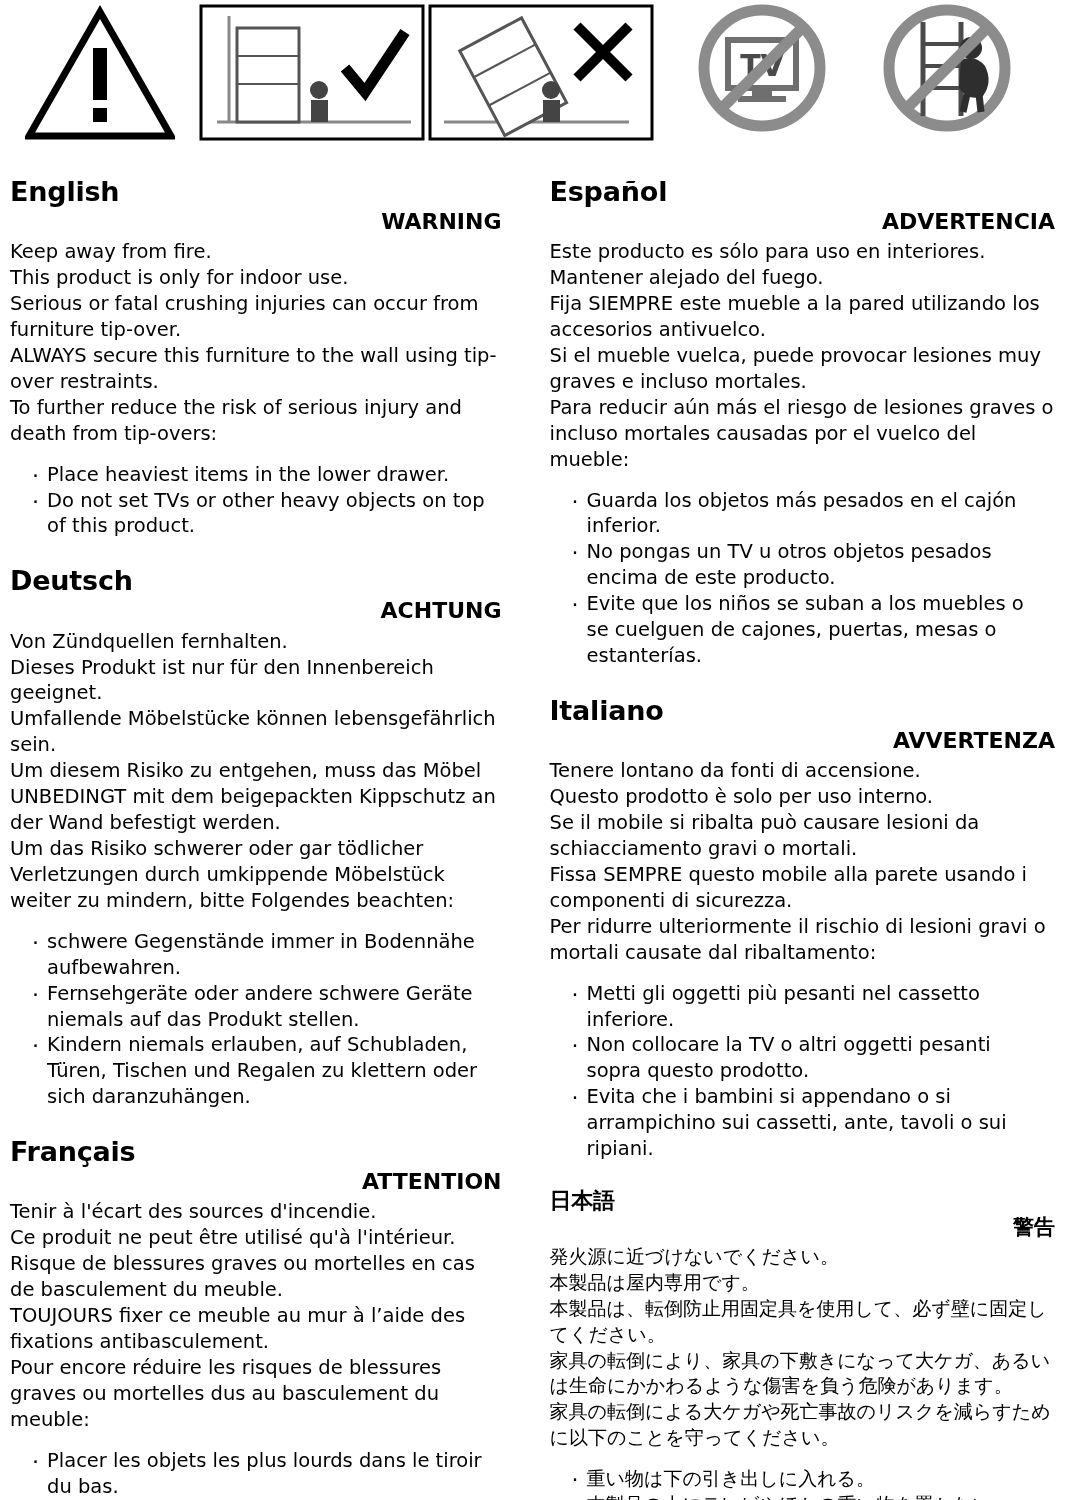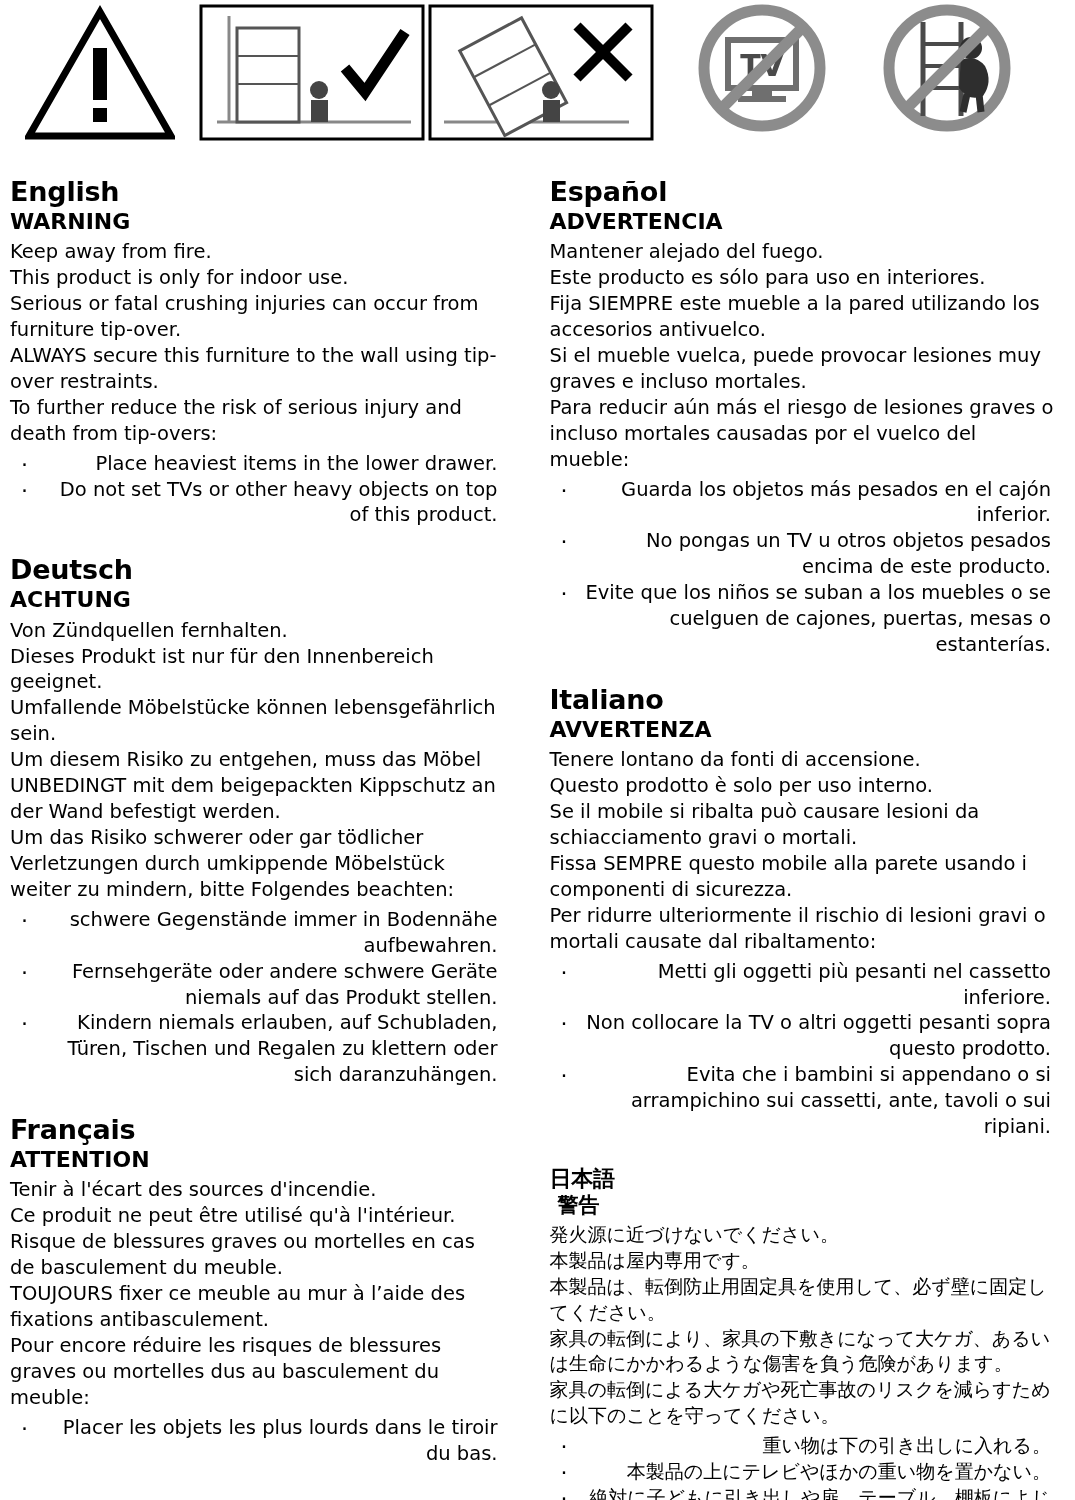--- a/index.html
+++ b/index.html
@@ -59,31 +59,31 @@
     font-weight: bold;
     line-height: 1.18;
     margin: 0 0 1px 0;
     letter-spacing: -0.2px;
   }
   .lang-warning {
     font-size: 22px;
     font-weight: bold;
     line-height: 1.2;
     margin: 0 0 4px 0;
+    text-align: right;
   }
   .para {
     font-size: 19.5px;
     line-height: 1.33;
     margin: 0;
   }
   .bullets {
     list-style: none;
-    margin: 4px;
+    margin: 15px;
     padding: 0;
-    text-align: right;
   }
   .bullets li {
     font-size: 19.5px;
     line-height: 1.33;
     padding-left: 22px;
     position: relative;
   }
   .bullets li::before {
     content: "\00B7";
     position: absolute;
@@ -224,22 +224,22 @@
         </ul>
       </div>
 
     </div>
 
     <div class="col col-right">
 
       <div class="lang-block">
         <h2 class="lang-title">Español</h2>
         <h3 class="lang-warning">ADVERTENCIA</h3>
+        <p class="para">Este producto es sólo para uso en interiores.</p>
         <p class="para">Mantener alejado del fuego.</p>
-        <p class="para">Este producto es sólo para uso en interiores.</p>
         <p class="para">Fija SIEMPRE este mueble a la pared utilizando los accesorios antivuelco.</p>
         <p class="para">Si el mueble vuelca, puede provocar lesiones muy graves e incluso mortales.</p>
         <p class="para">Para reducir aún más el riesgo de lesiones graves o incluso mortales causadas por el vuelco del mueble:</p>
         <ul class="bullets">
           <li>Guarda los objetos más pesados en el cajón inferior.</li>
           <li>No pongas un TV u otros objetos pesados encima de este producto.</li>
           <li>Evite que los niños se suban a los muebles o se cuelguen de cajones, puertas, mesas o estanterías.</li>
         </ul>
       </div>
 

